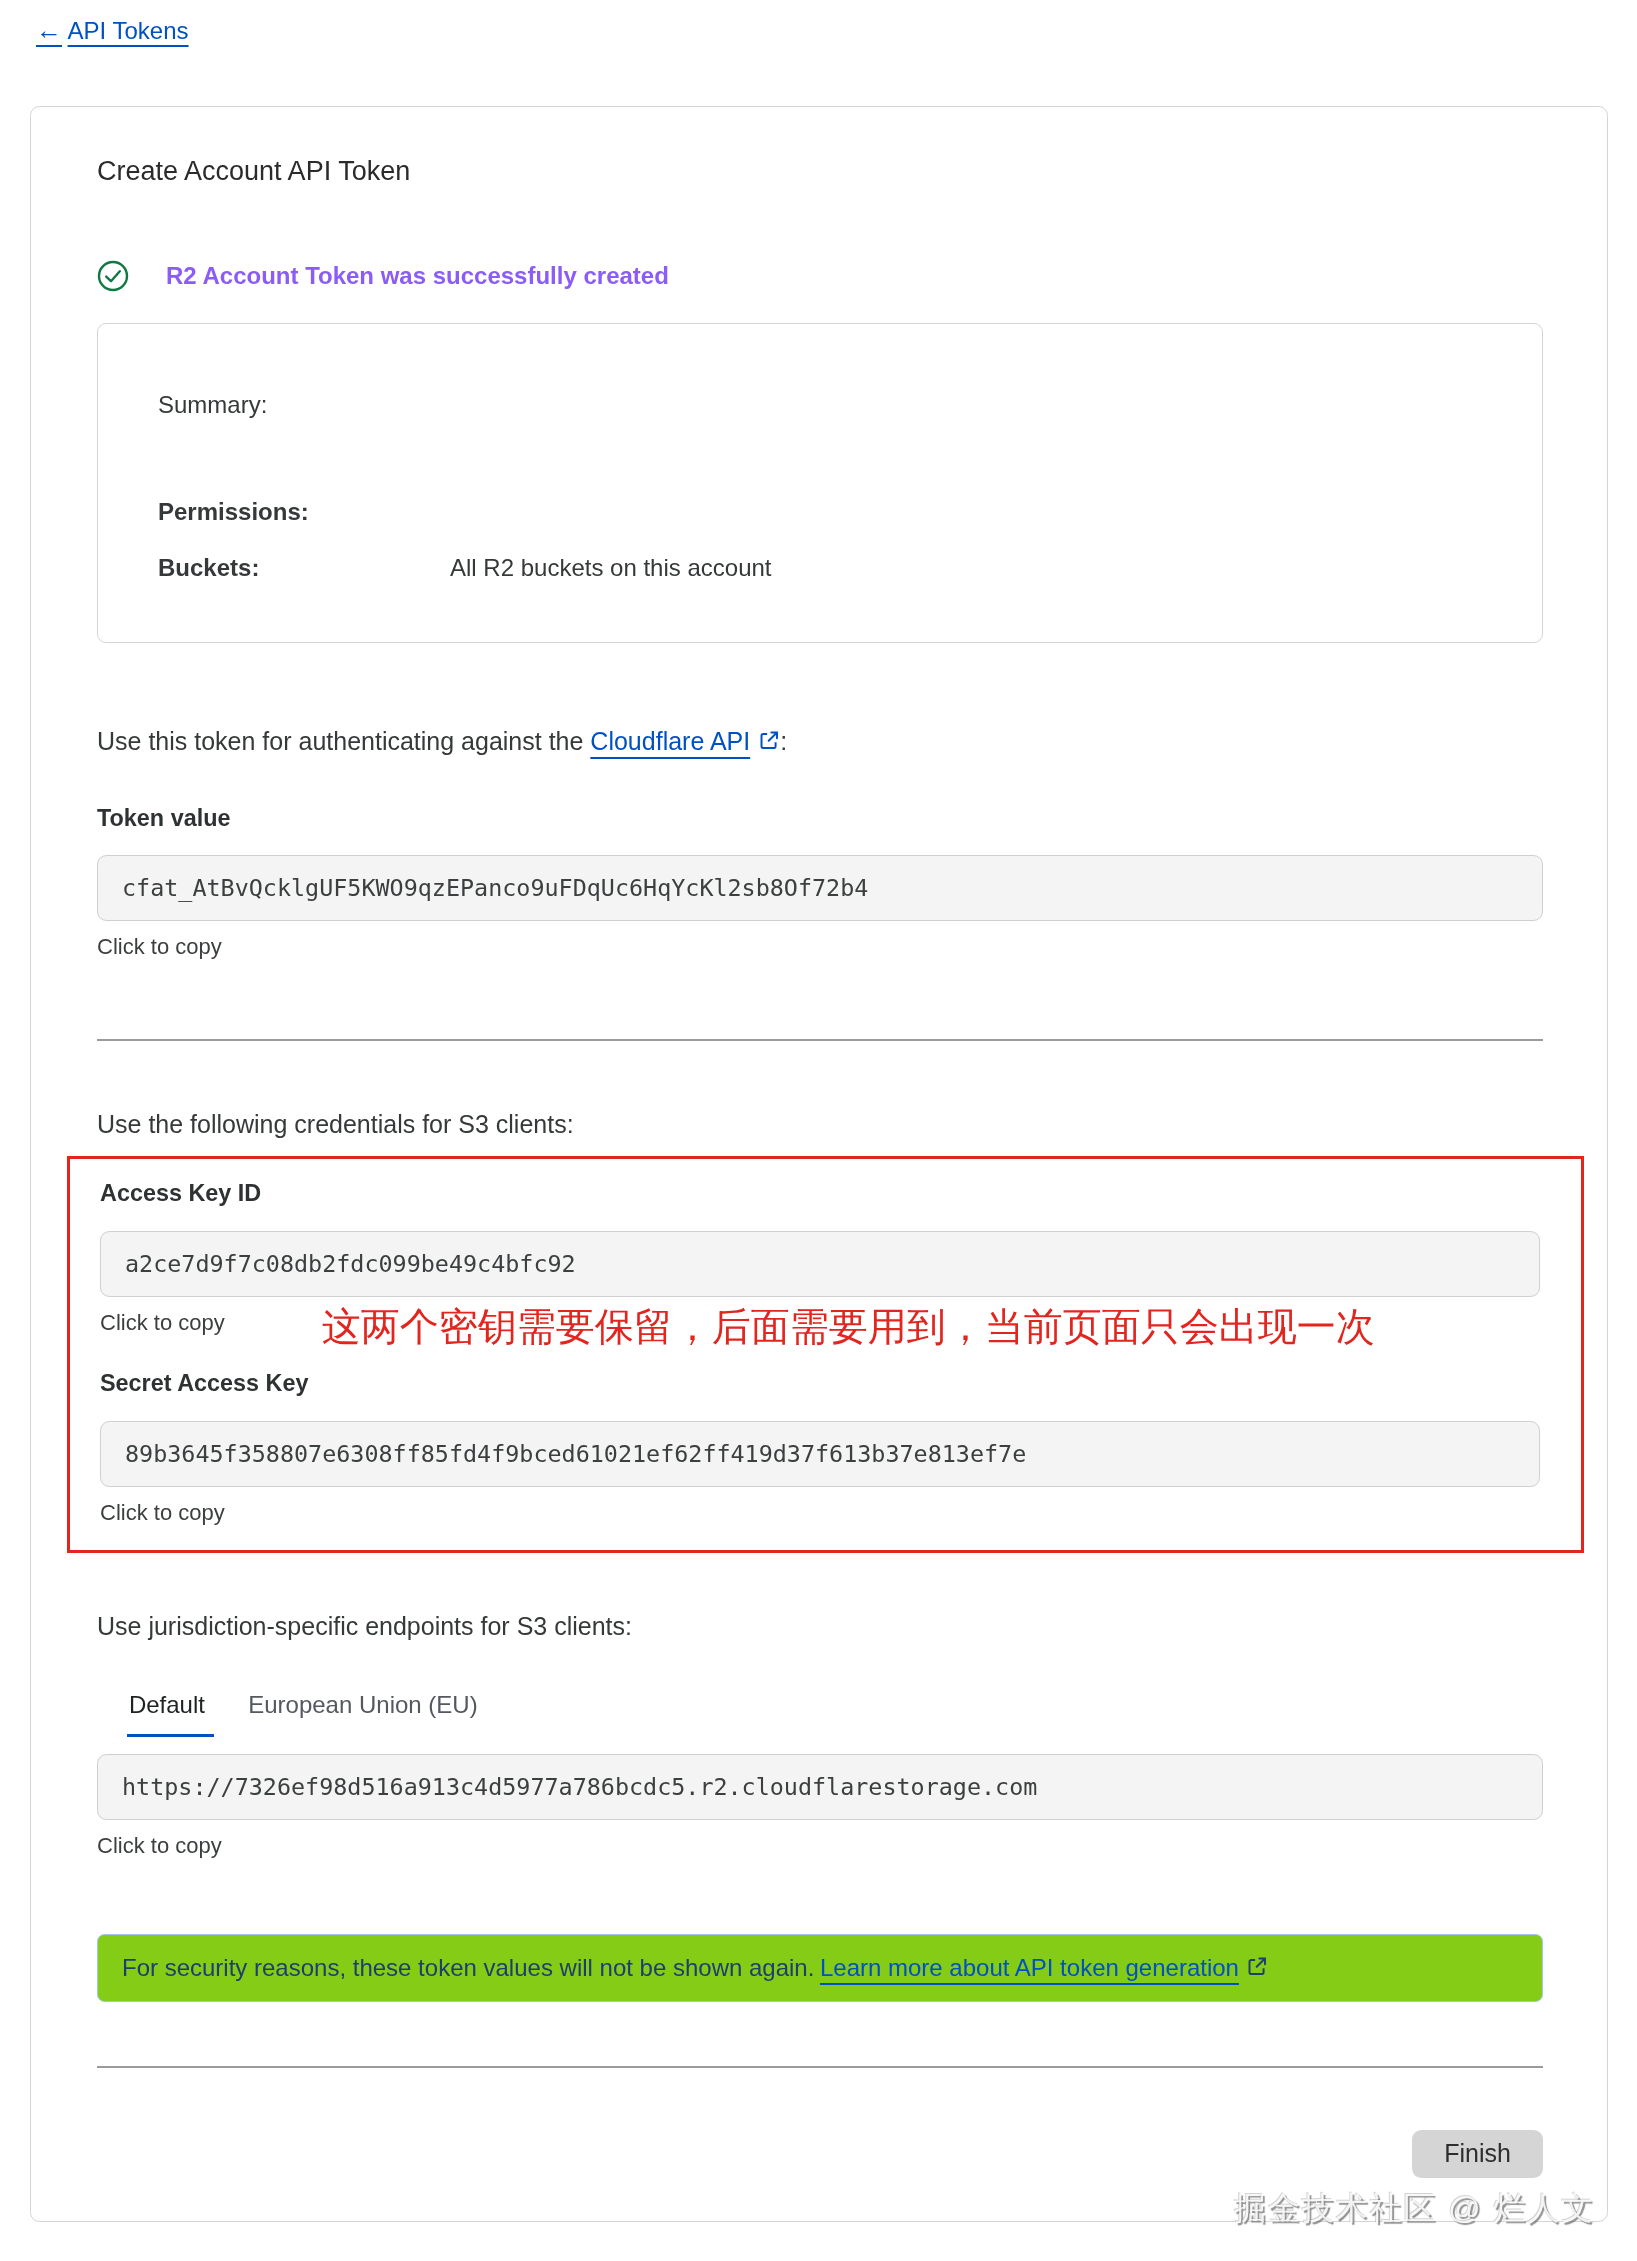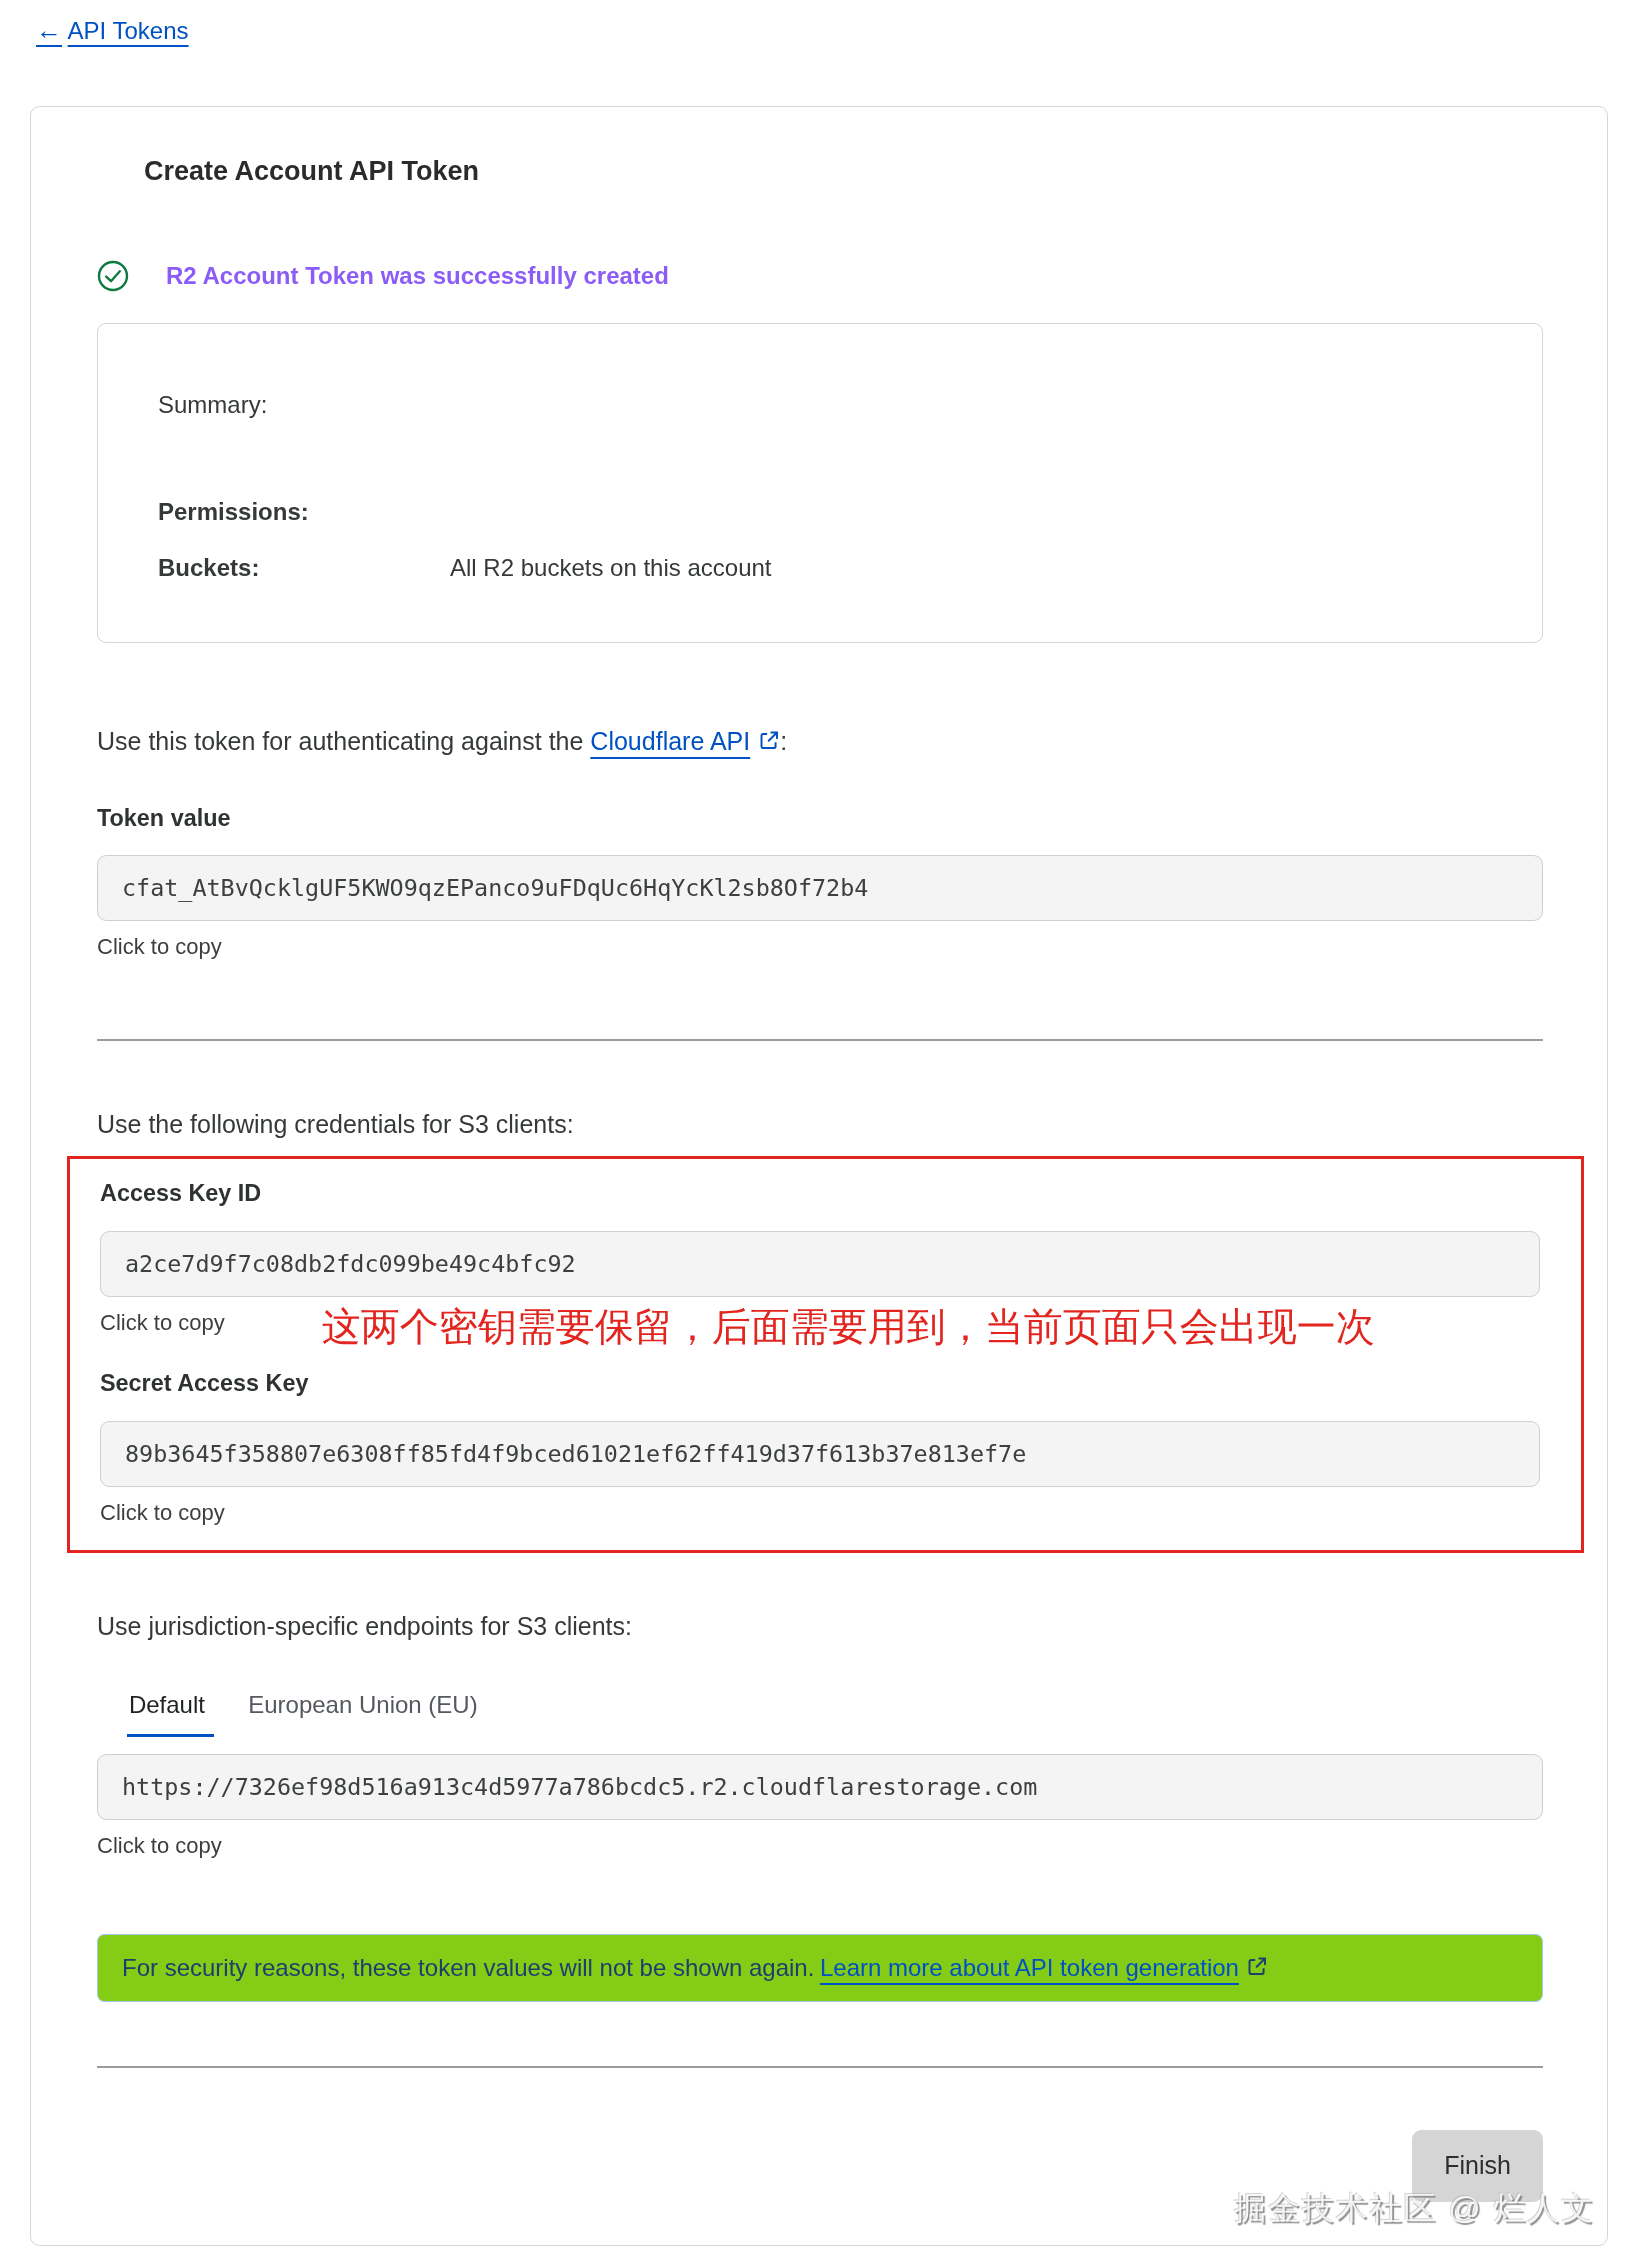--- a/index.html
+++ b/index.html
@@ -25,21 +25,21 @@
   .back-link .arrow { margin-right: 5.6px; text-decoration: none; font-size: 26px; }
   
   .card {
     width: 1578px;
     margin: 60px 0 0 30px;
     border: 0.9px solid #d5d5d5;
     border-radius: 9.4px;
     background: #fff;
     padding: 49px 64px 43px 66px;
   }
-  .card-title { font-size: 27px; font-weight: bold; color: #2b2b2b; margin-left: 47px; }
+  .card-title { font-size: 27px; font-weight: normal; color: #2b2b2b; }
   
   .success-row { display: flex; align-items: center; margin-top: 73px; }
   .success-row svg { flex: 0 0 auto; }
   .success-text { font-size: 24px; font-weight: bold; margin-left: 37px; color: #8b5cf6; }
   
   .summary-box {
     margin-top: 31px;
     border: 0.9px solid #d5d5d5;
     border-radius: 9px;
     padding: 67px 60px 60px 60px;
@@ -122,21 +122,21 @@
     color: #1d3f6e;
     display: flex;
     align-items: center;
     flex-wrap: wrap;
   }
   .info-box .inline-link { margin-left: 5.6px; }
   
   .footer-row { display: flex; justify-content: flex-end; margin-top: 62px; }
   .finish-btn {
     min-width: 131px;
-    height: 72px;
+    height: 48px;
     border: none;
     border-radius: 9.4px;
     background: #d5d5d5;
     color: #2c2e2f;
     font-size: 25px;
     font-family: "Liberation Sans", sans-serif;
     padding: 0 26px;
     cursor: pointer;
   }
   

